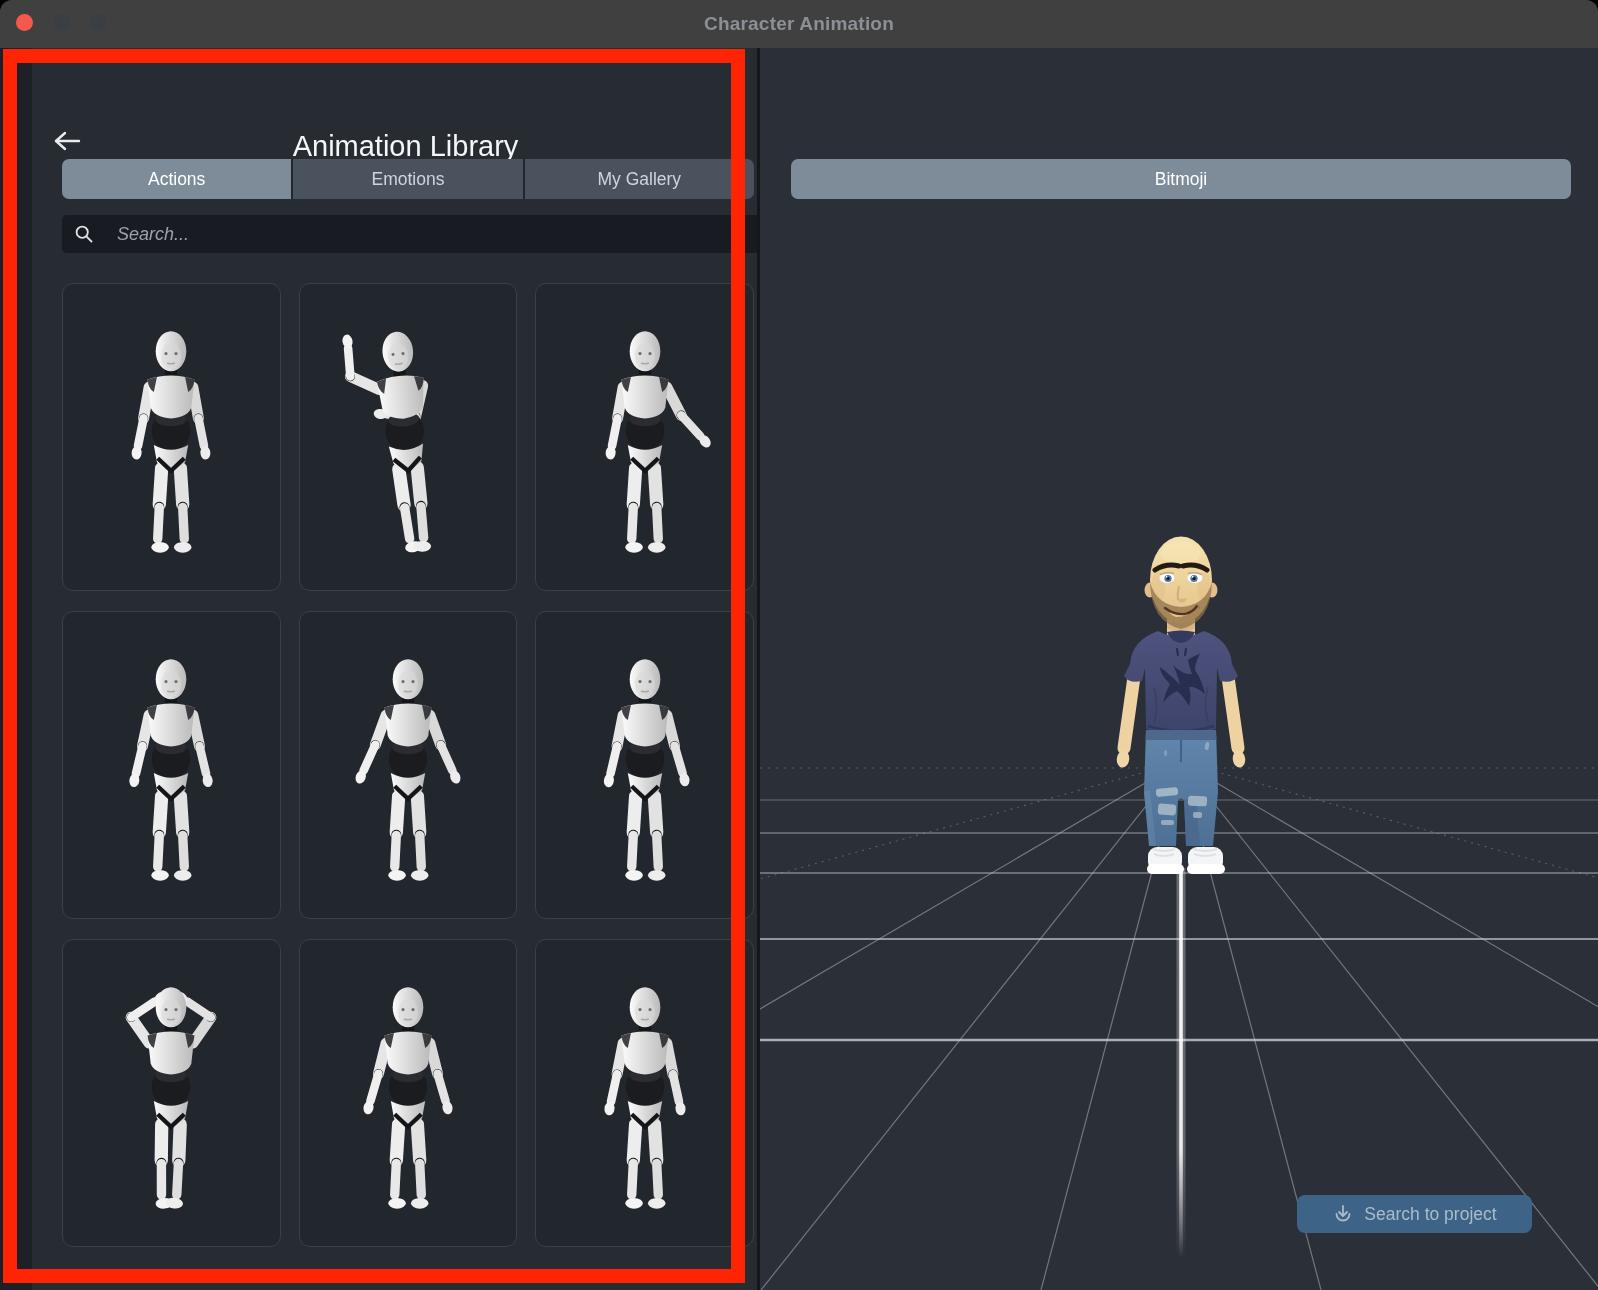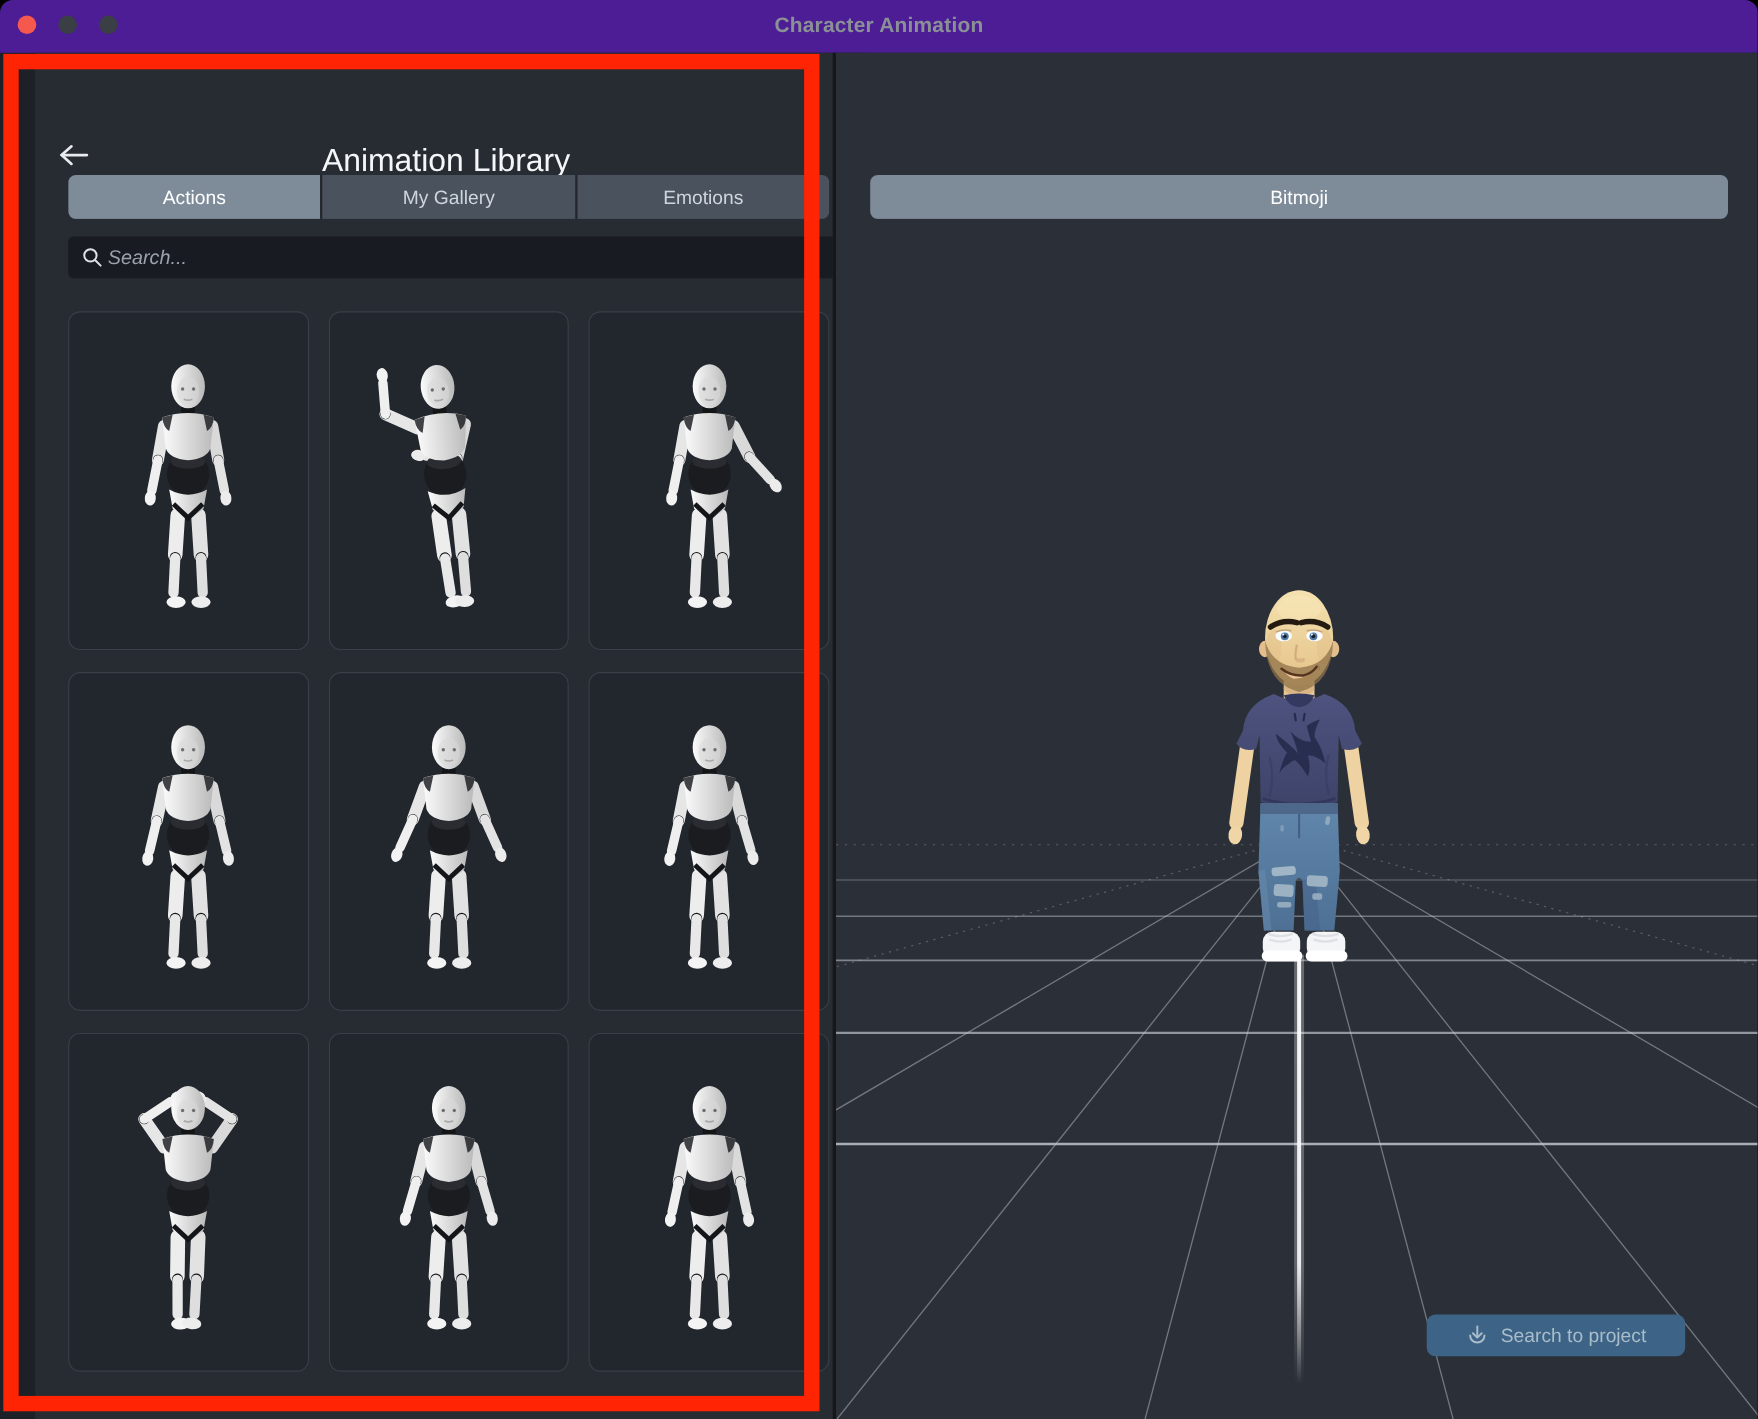--- a/index.html
+++ b/index.html
@@ -1,19 +1,19 @@
 <!DOCTYPE html>
 <html style="--annotation-red: #ff2404; --close-red: #f5594e; --panel-bg: #272b32; --viewport-bg: #2b2f37; --cell-bg: #22262d; --search-bg: #181b21; --tab-selected: #7e8b99; --tab-unselected: #4a535d; --accent-button: #3d6486;"><head>
 <meta charset="utf-8">
 <style>
   html,body{margin:0;padding:0;background:#000;font-family:"Liberation Sans","DejaVu Sans",sans-serif;-webkit-font-smoothing:antialiased;}
   .window{position:relative;width:1598px;height:1290px;background:#1d2026;border-radius:12px 12px 0 0;overflow:hidden;}
 
   
-  .titlebar{position:absolute;left:0;top:0;width:1598px;height:48px;background:#4c1d95;}
+  .titlebar{position:absolute;left:0;top:0;width:1598px;height:48px;background:#404040;}
   .traffic{position:absolute;left:16px;top:14px;display:flex;gap:20px;align-items:center;}
   .tl{width:17px;height:17px;border-radius:50%;}
   .tl-close{background:var(--close-red);}
   .tl-min,.tl-zoom{background:#3a3e45;}
   .win-title{position:absolute;left:0;top:0;width:100%;height:48px;display:flex;align-items:center;justify-content:center;
     color:#8b9097;font-size:19px;font-weight:bold;letter-spacing:.2px;}
 
   
   .left-panel{position:absolute;left:0;top:48px;width:757px;height:1242px;background:var(--panel-bg);margin-left:32px;}
   .back-btn{position:absolute;left:18px;top:80px;width:34px;height:28px;background:none;border:none;cursor:pointer;padding:0;}
@@ -22,21 +22,21 @@
   .segmented{display:flex;border-radius:7px;overflow:hidden;}
   .segment{flex:1;display:flex;align-items:center;justify-content:center;background:var(--tab-unselected);
     color:#ced5dc;font-size:17.5px;border:none;cursor:pointer;font-family:inherit;padding:12px;}
   .segment + .segment{border-left:2px solid #23262c;}
   .segment.selected{background:var(--tab-selected);color:#ffffff;}
 
   .lib-tabs{position:absolute;left:30px;top:111px;width:692px;height:40px;}
   .lib-tabs .segment{height:40px;}
 
   .search-box{position:absolute;left:30px;top:167px;width:788px;height:38px;background:var(--search-bg);
-    border-radius:5px;display:flex;align-items:center;padding:0 12px;box-sizing:border-box;gap:2px;}
+    border-radius:5px;display:flex;align-items:center;padding:0 12px;box-sizing:border-box;gap:21px;}
   .search-box input{flex:1;background:transparent;border:none;outline:none;color:#cfd5db;
     font-size:18px;font-style:italic;font-family:inherit;}
   .search-box input::placeholder{color:#9aa2ac;font-style:italic;}
 
   .thumb-grid{position:absolute;left:30px;top:235px;width:692px;
     display:grid;grid-template-columns:repeat(3,1fr);column-gap:18px;row-gap:20px;}
   .cell{height:308px;background:var(--cell-bg);border:1.5px solid #3b3f48;border-radius:11px;
     box-sizing:border-box;display:flex;align-items:center;justify-content:center;cursor:pointer;}
   .cell svg{width:172px;height:250px;margin-top:16px;}
 
@@ -72,22 +72,22 @@
     <button class="back-btn" title="">
       <svg width="32" height="24" viewBox="0 0 32 24" fill="none" stroke="#e9ebee" stroke-width="2.4" stroke-linecap="round" stroke-linejoin="round">
         <line x1="28" y1="12" x2="5" y2="12"></line>
           <polyline points="14,4 5,12 14,20"></polyline>
       </svg>
     </button>
     <div class="panel-title">Animation Library</div>
 
     <div class="segmented lib-tabs">
       <button class="segment selected">Actions</button>
+      <button class="segment">Emotions</button>
       <button class="segment">My Gallery</button>
-      <button class="segment">Emotions</button>
     </div>
 
     <div class="search-box">
       <svg width="20" height="20" viewBox="0 0 20 20" fill="none" stroke="#dfe3e8" stroke-width="1.8" stroke-linecap="round">
         <circle cx="8.2" cy="8.2" r="5.6"></circle>
           <line x1="12.6" y1="12.6" x2="17.5" y2="17.5"></line>
       </svg>
       <input type="text" placeholder="Search..." style="">
     </div>
 

